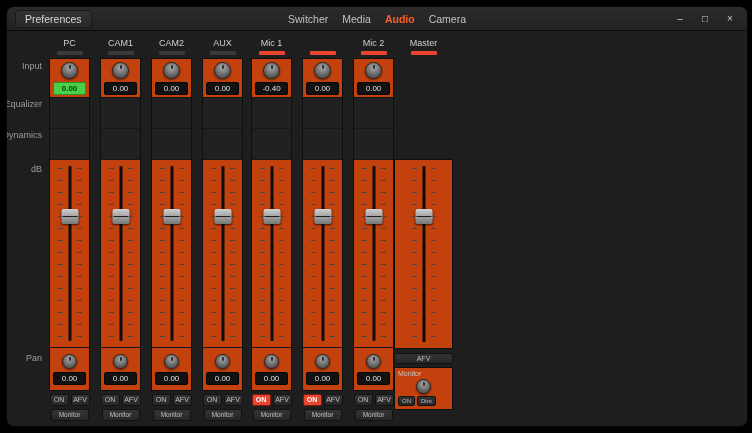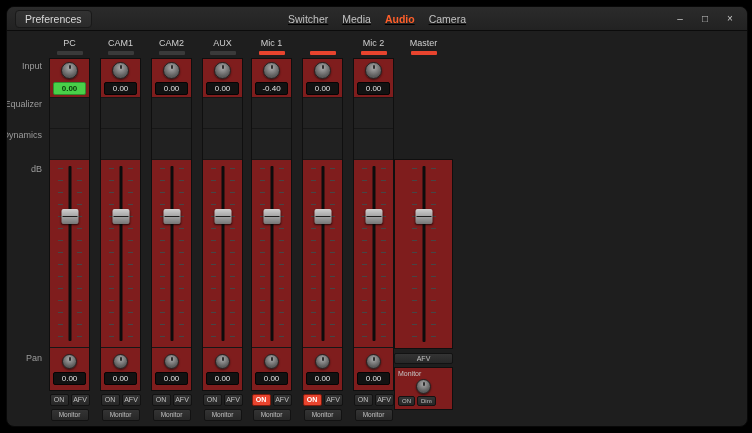--- a/index.html
+++ b/index.html
@@ -5,37 +5,37 @@
   html,body{margin:0;padding:0;}
   body{width:752px;height:433px;background:#000;position:relative;overflow:hidden;
        font-family:"Liberation Sans",sans-serif;}
   .window{position:absolute;left:6px;top:6px;width:740px;height:419px;background:#1e1e1e;
           border:1px solid #080808;border-radius:8px;overflow:hidden;}
   .titlebar{height:23px;display:flex;align-items:center;background:linear-gradient(#2b2b2b,#222);
             border-bottom:1px solid #0b0b0b;position:relative;}
   .pref-btn{margin-left:8px;padding:2px 9px;font-size:10.5px;color:#d8d8d8;
             background:linear-gradient(#323232,#2a2a2a);border:1px solid #191919;border-radius:4px;}
   .tabs{position:absolute;left:50%;top:0;height:100%;transform:translateX(-50%);
-        display:flex;align-items:center;gap:10px;text-decoration:underline;}
+        display:flex;align-items:center;gap:10px;}
   .tab{font-size:10.5px;color:#c2c2c2;padding:2px;}
   .tab.active{color:var(--accent,#ff5f2a);font-weight:bold;text-align:center;}
   .win-controls{margin-left:auto;margin-right:10px;display:flex;gap:11px;align-items:center;}
   .wc{font-size:10px;color:#c8c8c8;width:14px;text-align:center;}
   .content{display:flex;align-items:flex-start;padding-top:6px;}
   .labels-col{position:relative;width:42px;height:385px;flex:none;}
   .labels-col span{position:absolute;right:7px;font-size:9px;color:#9c9c9c;white-space:nowrap;}
   .group{display:flex;gap:10px;}
   .g1{margin-right:8px;}
   .g2{}
   .strip{width:41px;flex:none;}
   .strip.master{width:59px;}
   .ch-label{height:12px;line-height:12px;font-size:9px;color:#cfcfcf;text-align:center;white-space:nowrap;}
   .meter{height:4px;width:26px;margin:2px auto 3px;background:#3a3a3a;border-radius:1px;}
   .meter.red{background:var(--red,#e8442e);}
-  .panel{border:1px solid #0f0f0f;background:#7f1d1d;}
+  .panel{border:1px solid #0f0f0f;background:#c2410c;}
   .sec{border-bottom:1px solid #161616;position:relative;}
   .sec:last-child{border-bottom:none;}
   .input-sec{height:38px;display:flex;flex-direction:column;align-items:center;justify-content:center;gap:3px;}
   .eq-sec,.dyn-sec{height:30px;background:#212121;}
   .fader-sec{height:188px;display:flex;justify-content:center;padding:5px 0;box-sizing:border-box;}
   .pan-sec{height:42px;display:flex;flex-direction:column;align-items:center;justify-content:center;gap:3px;}
   .knob{width:15px;height:15px;border-radius:50%;
         background:radial-gradient(circle at 50% 32%,#ababab,#5e5e5e 65%,#484848);
         border:1px solid #222;box-shadow:0 1px 2px rgba(0,0,0,.55);position:relative;flex:none;}
   .knob::after{content:"";position:absolute;left:50%;top:2px;width:2px;height:4px;margin-left:-1px;

